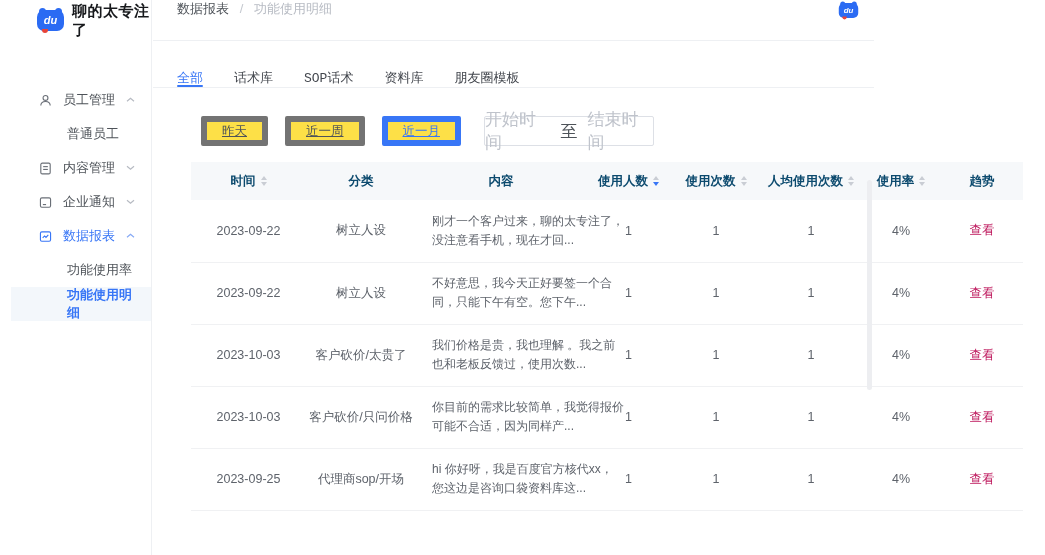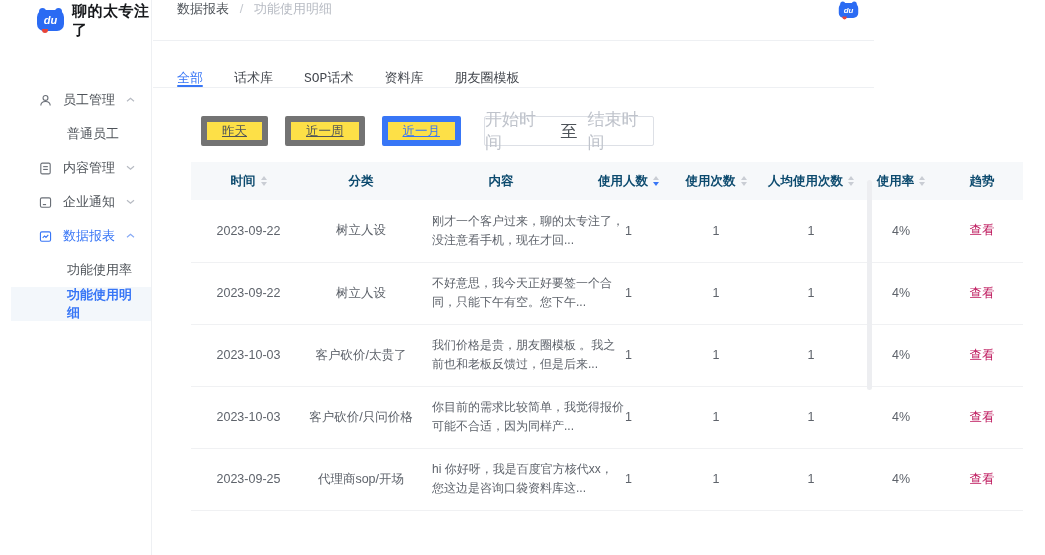--- a/index.html
+++ b/index.html
@@ -297,21 +297,21 @@
               <td>1</td>
               <td>1</td>
               <td>1</td>
               <td>4%</td>
               <td><a class="view-link">查看</a></td>
             </tr>
             <tr>
               <td>2023-10-03</td>
               <td>客户砍价/太贵了</td>
               <td class="cell-content">
-                <div class="txt">我们价格是贵，朋友圈模板 。我之前也和老板反馈过，但是后来...</div>
+                <div class="txt">我们价格是贵，我也理解 。我之前也和老板反馈过，使用次数...</div>
               </td>
               <td>1</td>
               <td>1</td>
               <td>1</td>
               <td>4%</td>
               <td><a class="view-link">查看</a></td>
             </tr>
             <tr>
               <td>2023-10-03</td>
               <td>客户砍价/只问价格</td>

